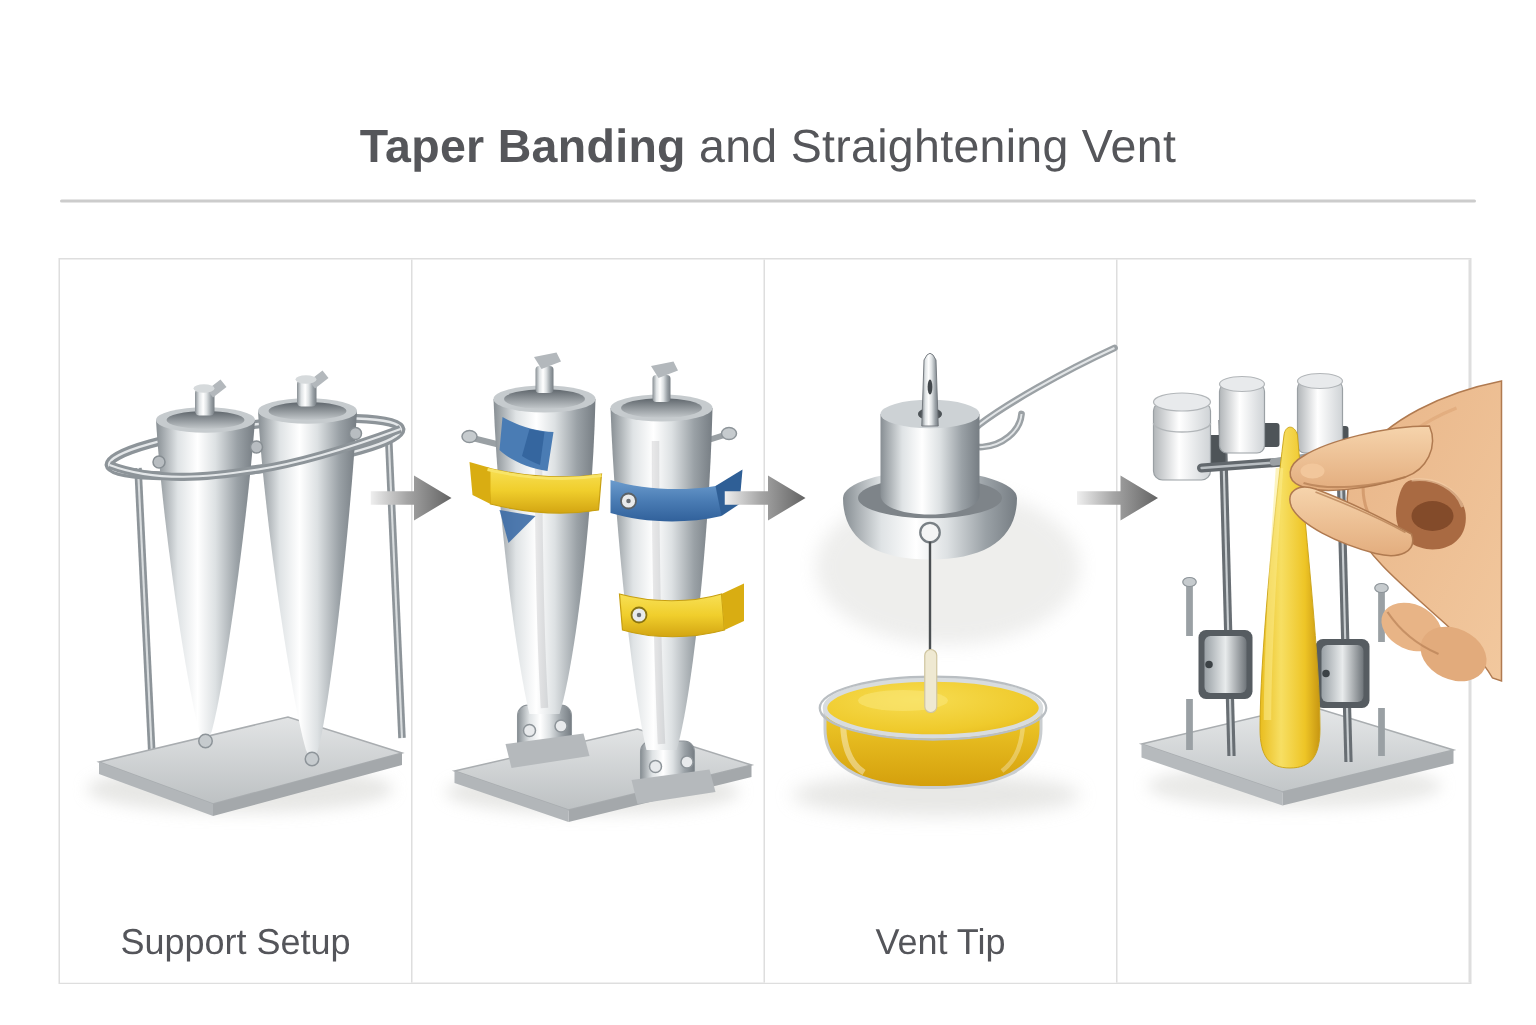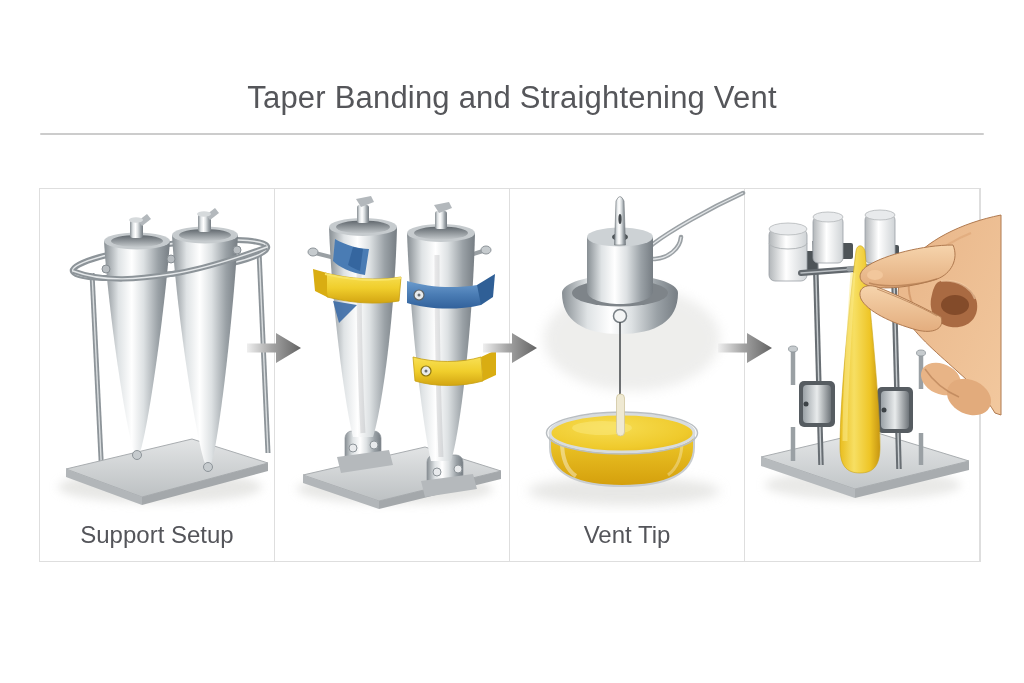--- a/index.html
+++ b/index.html
@@ -4,27 +4,27 @@
 <style>
   html,body{margin:0;padding:0;}
   body{
     width:1024px;height:683px;position:relative;overflow:hidden;
     background:#ffffff;font-family:"Liberation Sans", sans-serif;
   }
   .title{
     position:absolute;top:80px;left:0;width:1024px;text-align:center;
     font-size:31px;color:#55565a;letter-spacing:.2px;
   }
-  .title .bold{font-weight:400;}
+  .title .bold{font-weight:700;}
   .divider{
     position:absolute;top:133px;left:40px;width:944px;height:2px;
     background:#cccccc;border-radius:1px;
   }
   .strip{
-    position:absolute;left:39px;top:188px;width:942px;height:374px;
+    position:absolute;left:39px;top:172px;width:942px;height:484px;
     display:flex;border:1px solid #dedede;box-sizing:border-box;background:#fff;
   }
   .panel{
     flex:1;position:relative;border-right:1px solid #dedede;overflow:visible;
   }
   .panel:last-child{border-right:none;}
   .fig{
     position:absolute;left:0;top:0;right:0;bottom:48px;overflow:visible;
   }
   .fig svg{width:100%;height:100%;overflow:visible;display:block;}

